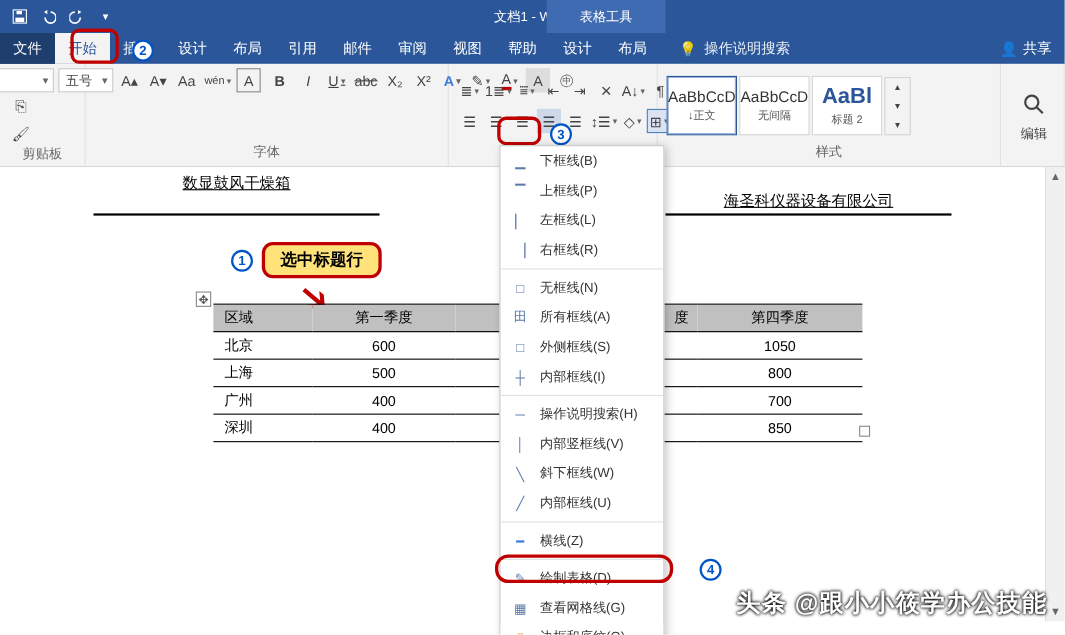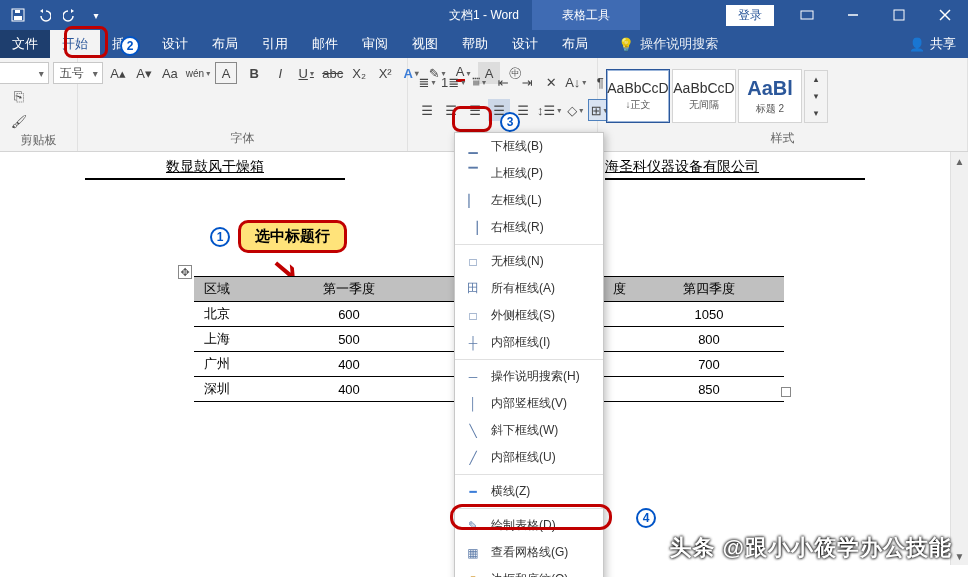--- a/index.html
+++ b/index.html
@@ -2,21 +2,21 @@
 <html><head>
 <meta charset="utf-8">
 <style>
 * { margin: 0; padding: 0; box-sizing: border-box; font-family: "Microsoft YaHei", "Segoe UI", sans-serif; }
 body { background: #fff; width: 968px; height: 577px; overflow: hidden; position: relative; }
 
 .titlebar { height: 30px; background: #2b579a; display: flex; align-items: center; color: #fff; font-size: 12px; position: relative; }
 .titlebar .qat { display: flex; gap: 2px; padding-left: 6px; }
 .titlebar .qat .qbtn { width: 24px; height: 24px; display: flex; align-items: center; justify-content: center; cursor: pointer; }
 .titlebar .title-center { position:absolute; left:50%; transform:translateX(-50%); display:flex; align-items:center; gap:6px; }
-.titlebar .tabletools { position:absolute; left:532px; top:0; height:30px; background:#3f6bb3; padding:0 30px; display:flex; align-items:center; font-size:12px; }
+.titlebar .tabletools { position:absolute; left:497px; top:0; height:30px; background:#3f6bb3; padding:0 30px; display:flex; align-items:center; font-size:12px; }
 .titlebar .right { position:absolute; right:0; display:flex; align-items:center; gap:0; }
 .titlebar .right .tbtn { width:46px; height:30px; display:flex; align-items:center; justify-content:center; cursor:pointer;}
 .login-btn { background: #fff; color: #2b579a; padding: 2px 12px; font-size: 12px; margin-right: 10px;}
 
 .menubar { height: 28px; background: #2b579a; display: flex; align-items: center; color: #fff; font-size: 13px; position: relative; }
 .menubar .tab { padding: 0 12px; height: 28px; display: flex; align-items: center; cursor: pointer; }
 .menubar .tab.file { background: #1e3e6e; }
 .menubar .tab.active { background: #f3f3f3; color: #2b579a; }
 .menubar .tell { margin-left: 18px; display: flex; align-items: center; gap: 6px; opacity: .9; }
 .menubar .share { position:absolute; right:12px; display:flex; align-items:center; gap:4px;}
@@ -106,44 +106,20 @@
           <path d="M5 3a5 5 0 1 0 5 5" fill="none" stroke="#fff" stroke-width="1.5"></path>
           <path d="M8 1l3 2-3 2z" fill="#fff"></path>
         </svg>
       </div>
     <div class="qbtn" style="font-size:10px;">▾</div>
   </div>
   <div class="title-center">
     <span>文档1 - Word</span>
   </div>
   <div class="tabletools">表格工具</div>
-  <div class="right">
-    <div class="login-btn">登录</div>
-    <div class="tbtn">
-        <svg width="14" height="14">
-          <rect x="1" y="3" width="12" height="8" fill="none" stroke="#fff"></rect>
-        </svg>
-      </div>
-    <div class="tbtn">
-        <svg width="14" height="14">
-          <line x1="2" y1="7" x2="12" y2="7" stroke="#fff" stroke-width="1.5"></line>
-        </svg>
-      </div>
-    <div class="tbtn">
-        <svg width="12" height="12">
-          <rect x="1" y="1" width="10" height="10" fill="none" stroke="#fff"></rect>
-        </svg>
-      </div>
-    <div class="tbtn">
-        <svg width="12" height="12">
-          <line x1="1" y1="1" x2="11" y2="11" stroke="#fff" stroke-width="1.5"></line>
-          <line x1="11" y1="1" x2="1" y2="11" stroke="#fff" stroke-width="1.5"></line>
-        </svg>
-      </div>
-  </div>
 </div>
 
 <div class="menubar">
   <div class="tab file">文件</div>
   <div class="tab active">开始</div>
   <div class="tab">插入</div>
   <div class="tab">设计</div>
   <div class="tab">布局</div>
   <div class="tab">引用</div>
   <div class="tab">邮件</div>
@@ -249,27 +225,41 @@
       </div>
       <div style="display:flex; flex-direction:column; border:1px solid #d4d4d4;">
         <div class="ribbtn" style="height:17px;font-size:9px;">▴</div>
         <div class="ribbtn" style="height:17px;font-size:9px;">▾</div>
         <div class="ribbtn" style="height:17px;font-size:9px;">▾</div>
       </div>
     </div>
     <div class="label">样式</div>
   </div>
 
+  <div class="rgroup" style="width:58px;">
+    <div class="body">
+      <div class="bigbtn">
+        <div class="ico">
+            <svg width="24" height="24">
+              <circle cx="10" cy="10" r="6" fill="none" stroke="#444" stroke-width="2"></circle>
+              <line x1="14" y1="14" x2="20" y2="20" stroke="#444" stroke-width="2"></line>
+            </svg>
+          </div>
+        <div class="txt">编辑</div>
+      </div>
+    </div>
+    <div class="label"></div>
+  </div>
 </div>
 
 <div class="doc-area">
   <div class="doc-content">
     <div class="top-row">
       <div class="top-cell">数显鼓风干燥箱</div>
-      <div class="top-cell" style="text-align:left; padding-left:0;">海圣科仪器设备有限公司</div>
+      <div class="top-cell" style="text-align:center; padding-left:0;margin-top:16px;">海圣科仪器设备有限公司</div>
     </div>
 
     <div class="callout-wrap">
       <div class="step-badge">1</div>
       <div class="callout-box">选中标题行</div>
     </div>
     <div class="arrow-red">➔</div>
 
     <div class="table-anchor">✥</div>
     <table class="doc-table">

